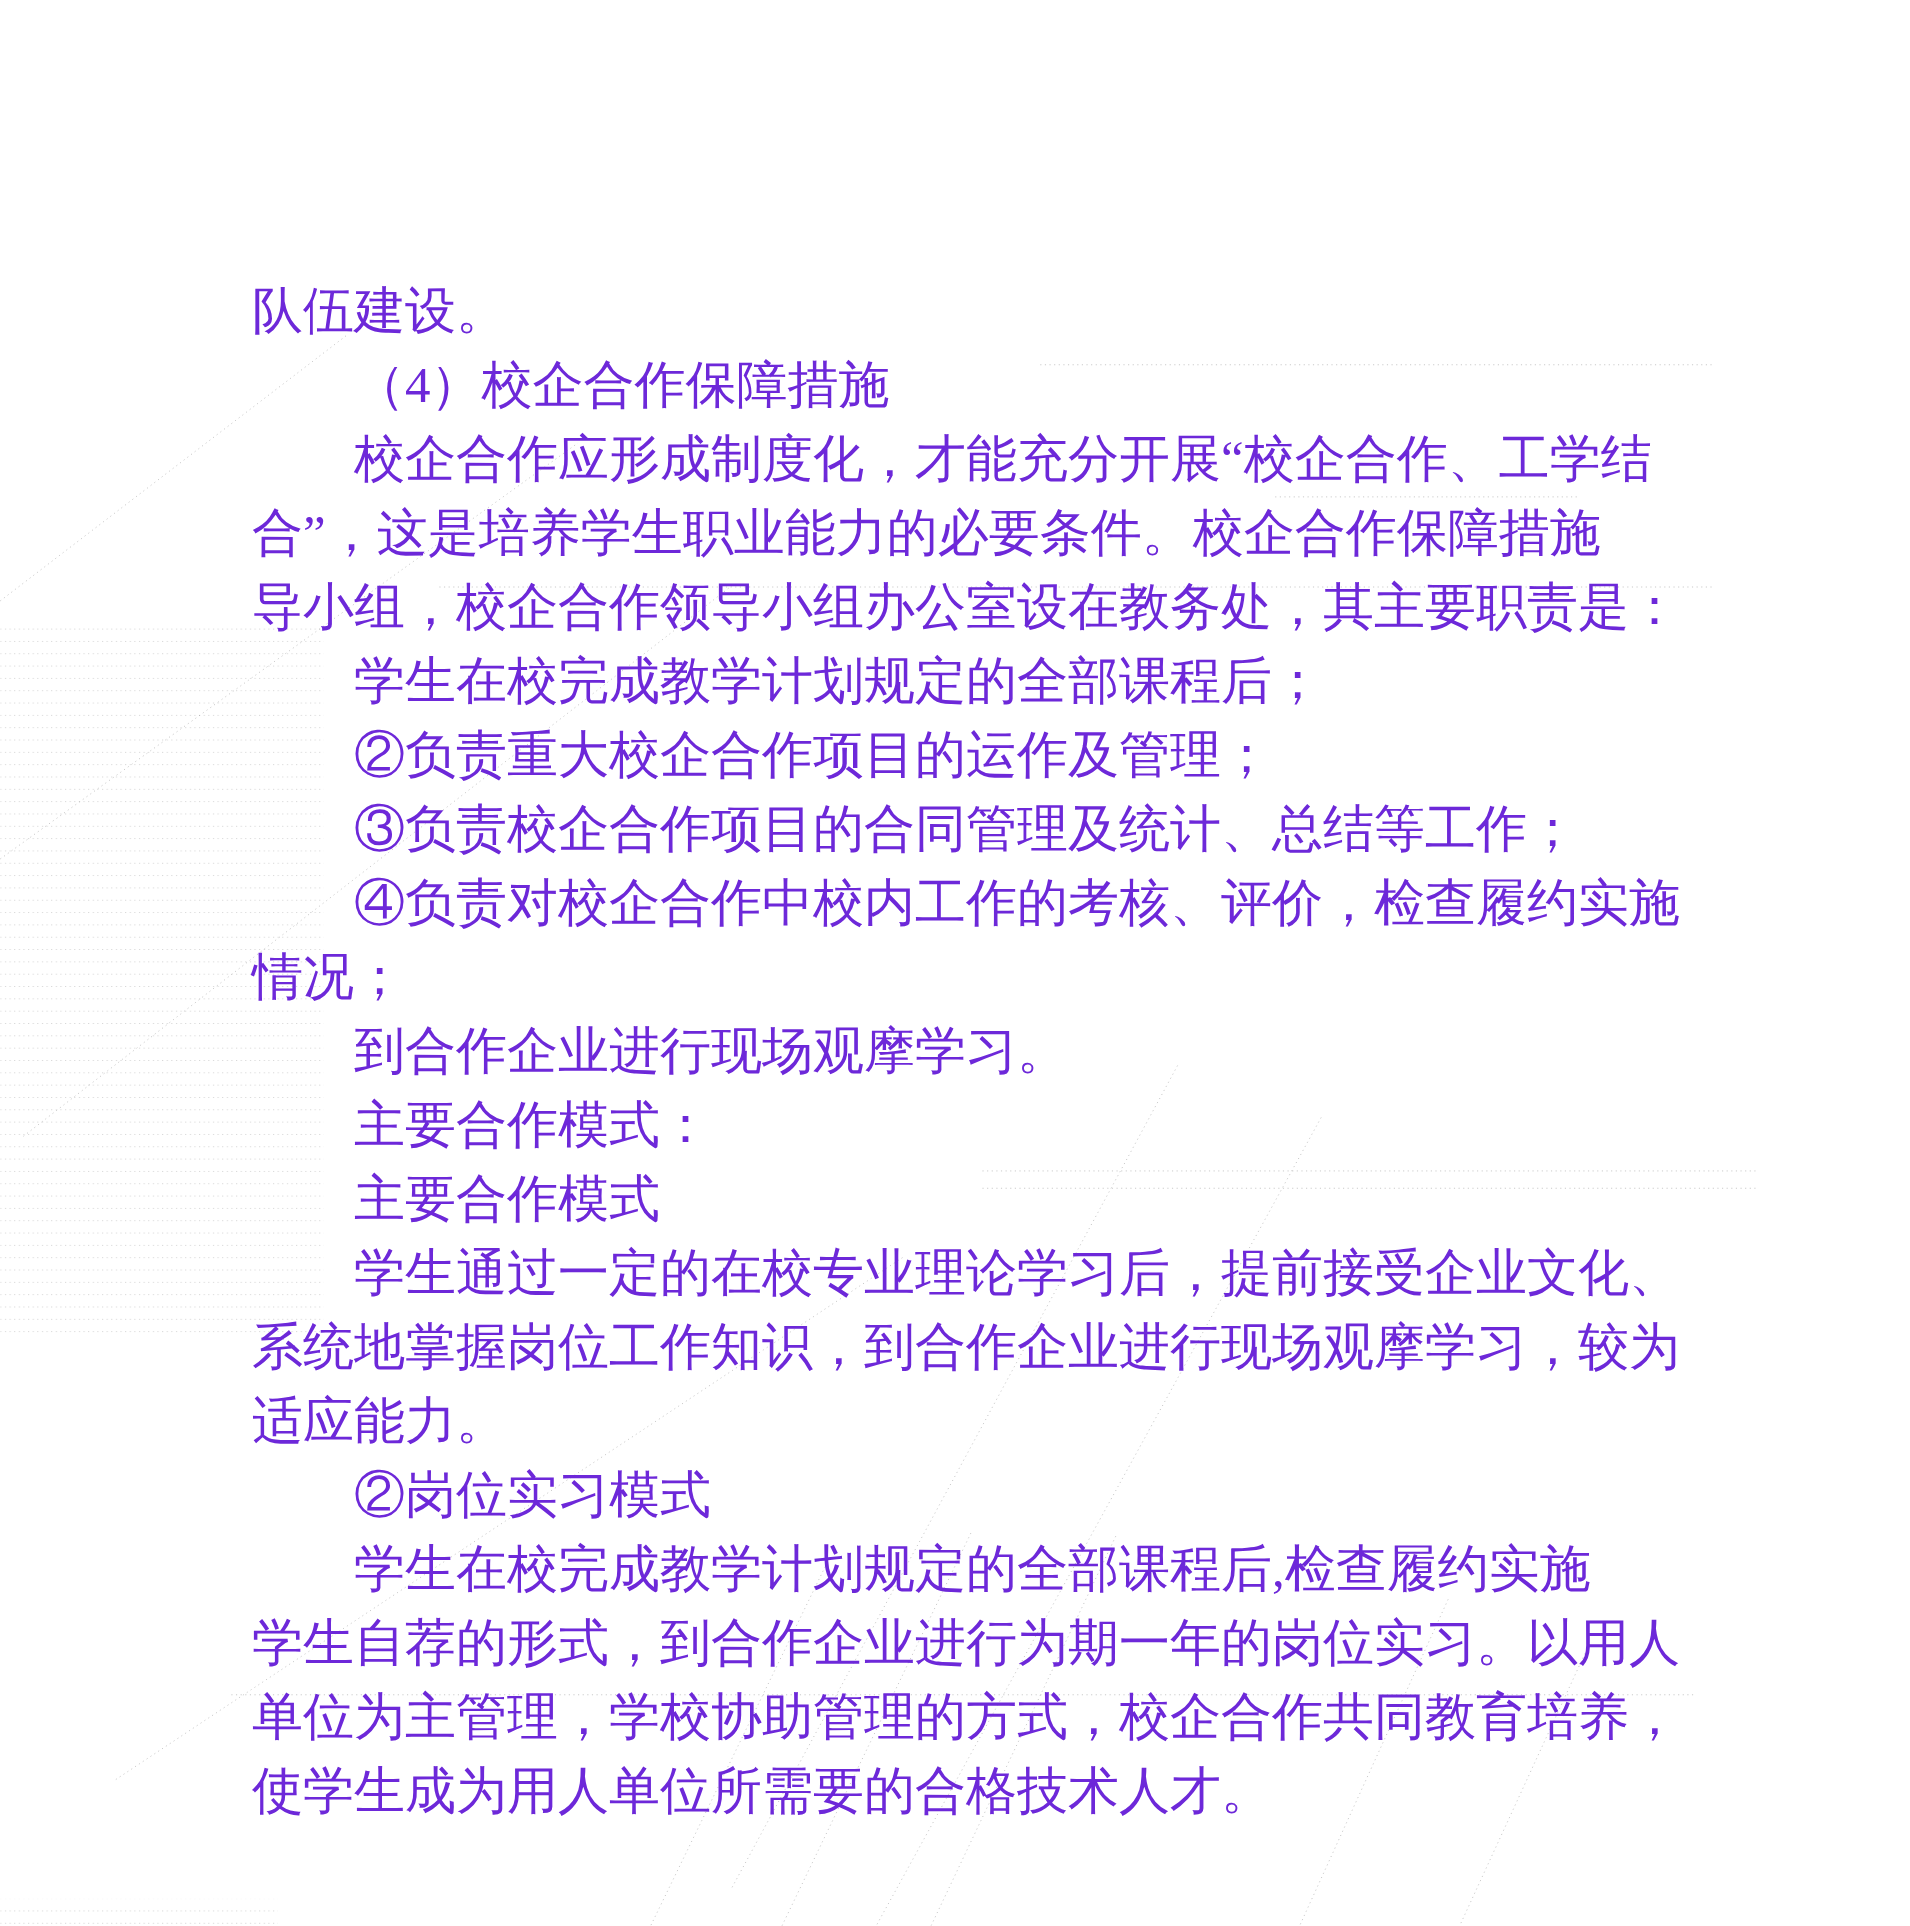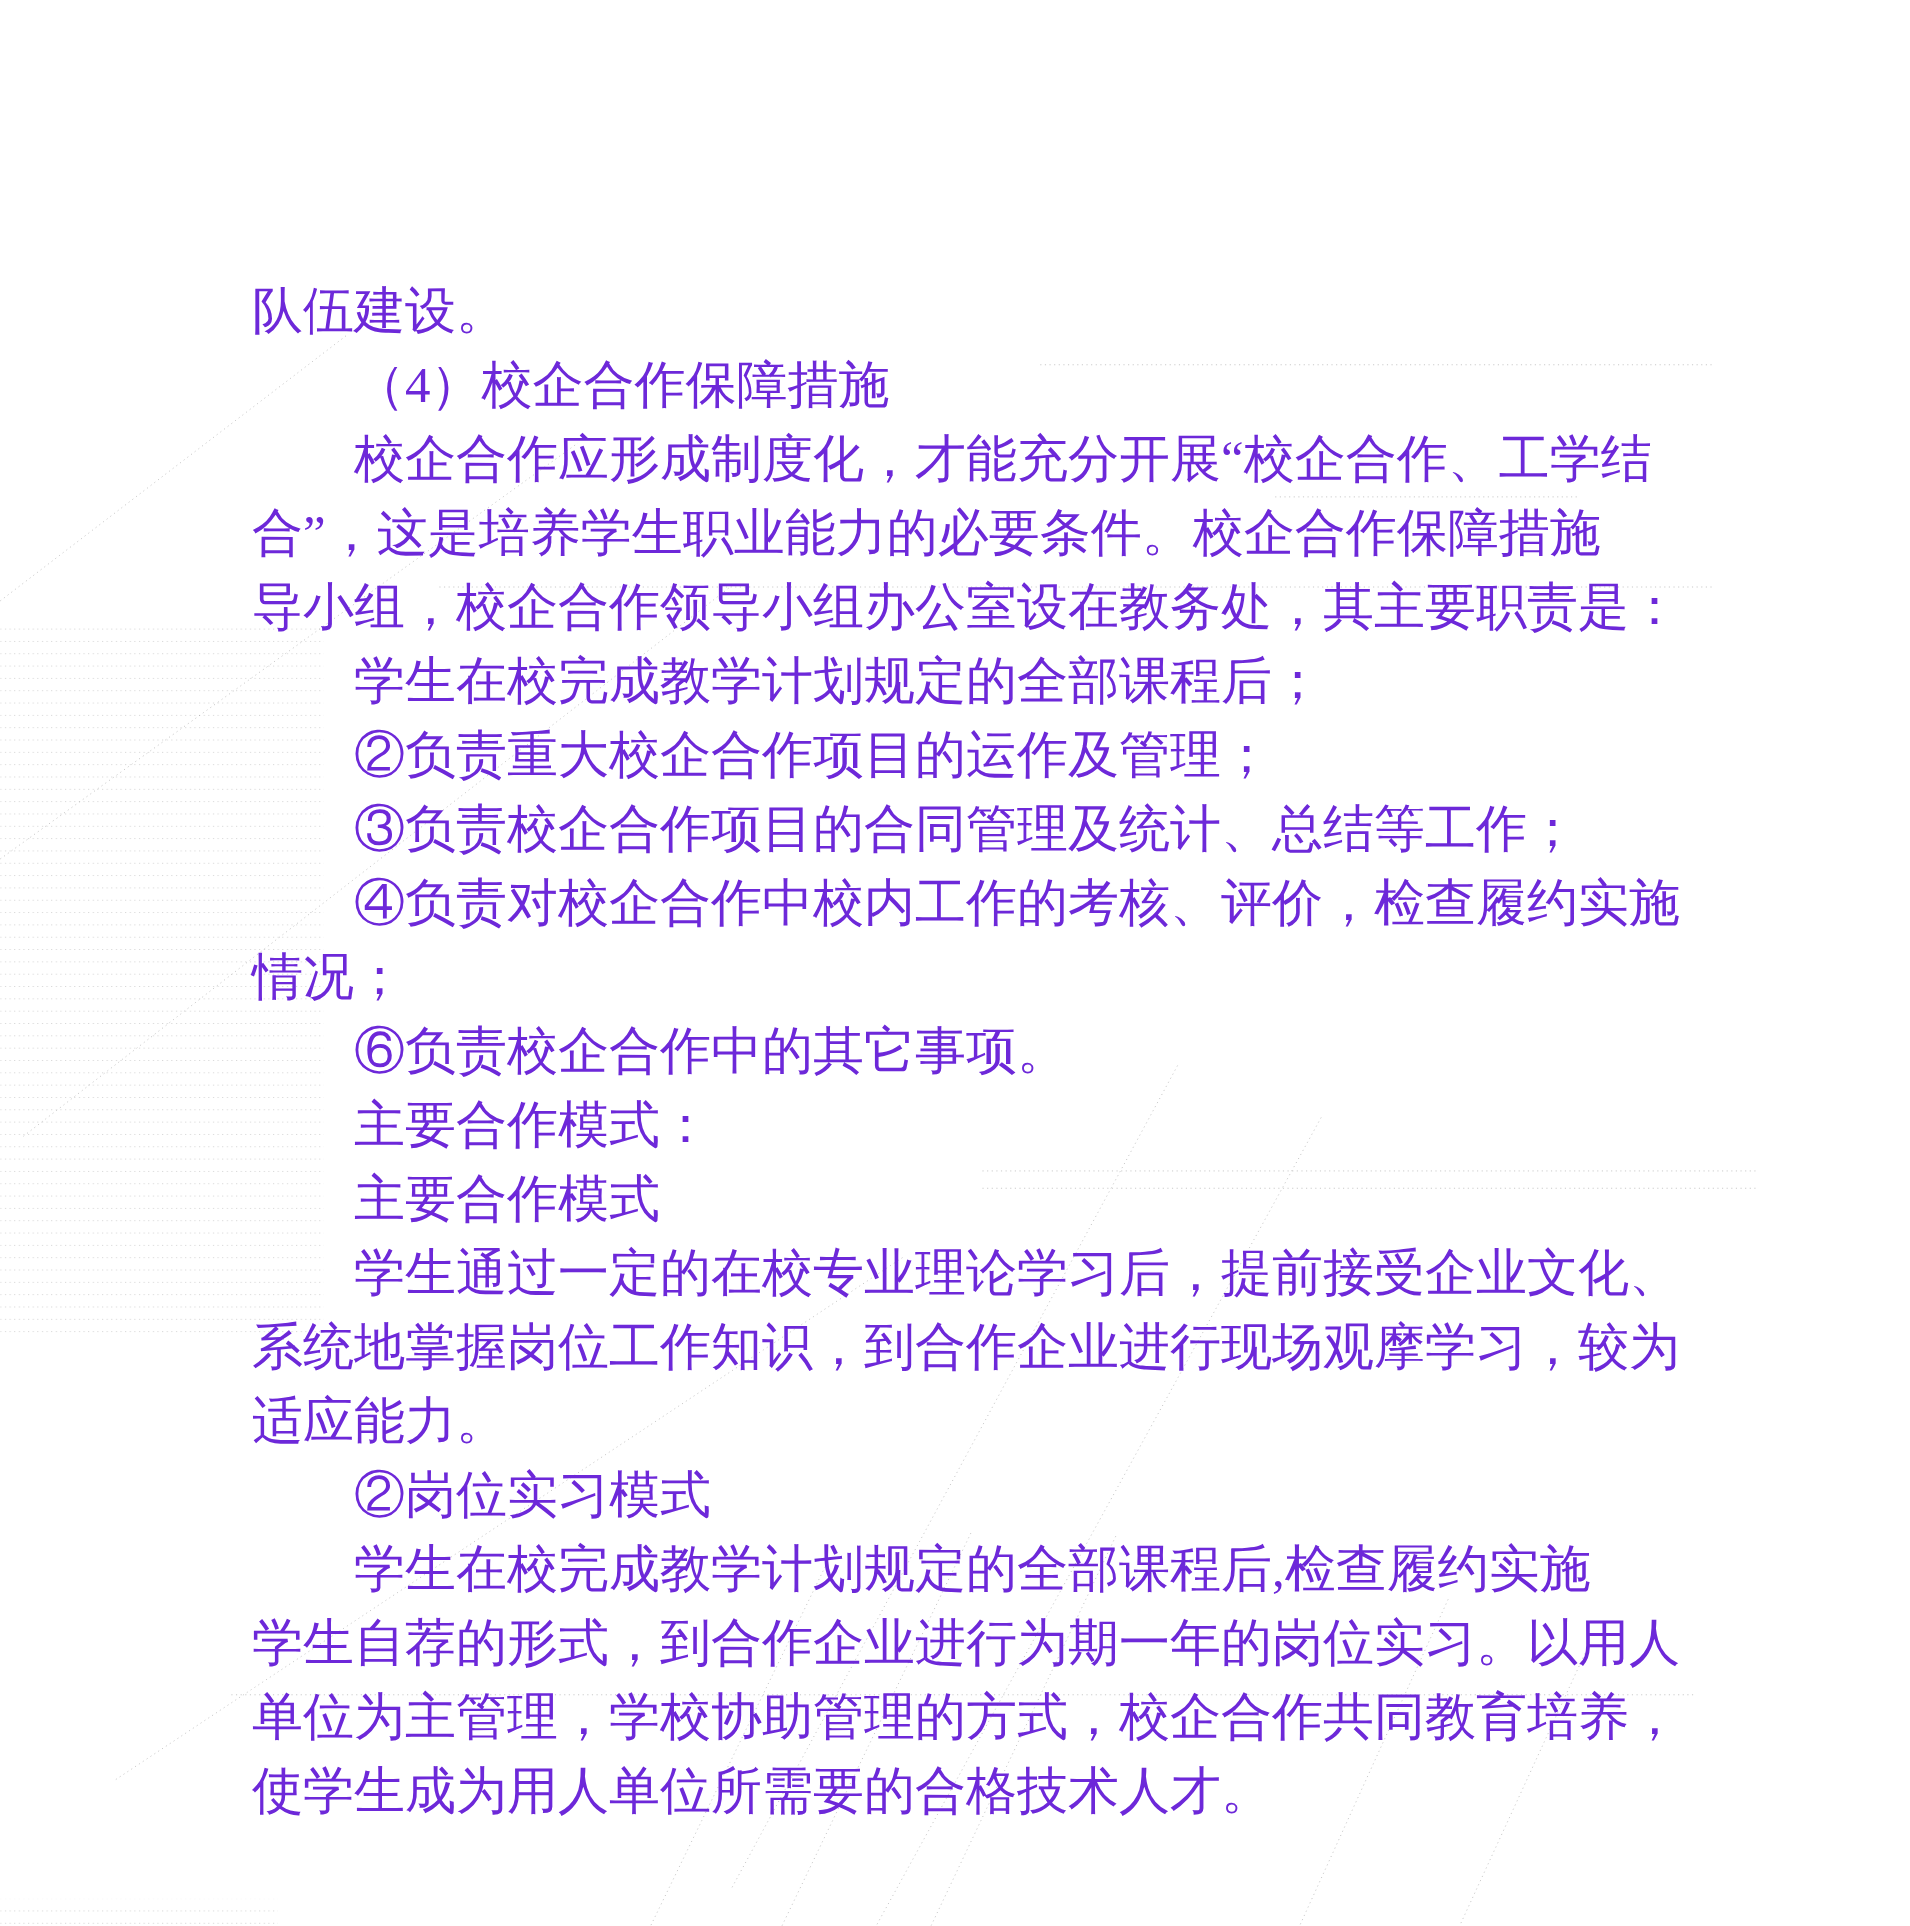--- a/index.html
+++ b/index.html
@@ -73,21 +73,21 @@
       <div class="line">队伍建设。</div>
       <div class="line indent">（4）校企合作保障措施</div>
       <div class="line indent">校企合作应形成制度化，才能充分开展“校企合作、工学结</div>
       <div class="line">合”，这是培养学生职业能力的必要条件。校企合作保障措施</div>
       <div class="line">导小组，校企合作领导小组办公室设在教务处，其主要职责是：</div>
       <div class="line indent">学生在校完成教学计划规定的全部课程后；</div>
       <div class="line indent">②负责重大校企合作项目的运作及管理；</div>
       <div class="line indent">③负责校企合作项目的合同管理及统计、总结等工作；</div>
       <div class="line indent">④负责对校企合作中校内工作的考核、评价，检查履约实施</div>
       <div class="line">情况；</div>
-      <div class="line indent">⑥负责校企合作中的其它事项。</div>
+      <div class="line indent">到合作企业进行现场观摩学习。</div>
       <div class="line indent">主要合作模式：</div>
       <div class="line indent">主要合作模式</div>
       <div class="line indent">学生通过一定的在校专业理论学习后，提前接受企业文化、</div>
       <div class="line">系统地掌握岗位工作知识，到合作企业进行现场观摩学习，较为</div>
       <div class="line">适应能力。</div>
       <div class="line indent">②岗位实习模式</div>
       <div class="line indent">学生在校完成教学计划规定的全部课程后,检查履约实施</div>
       <div class="line">学生自荐的形式，到合作企业进行为期一年的岗位实习。以用人</div>
       <div class="line">单位为主管理，学校协助管理的方式，校企合作共同教育培养，</div>
       <div class="line">使学生成为用人单位所需要的合格技术人才。</div>

